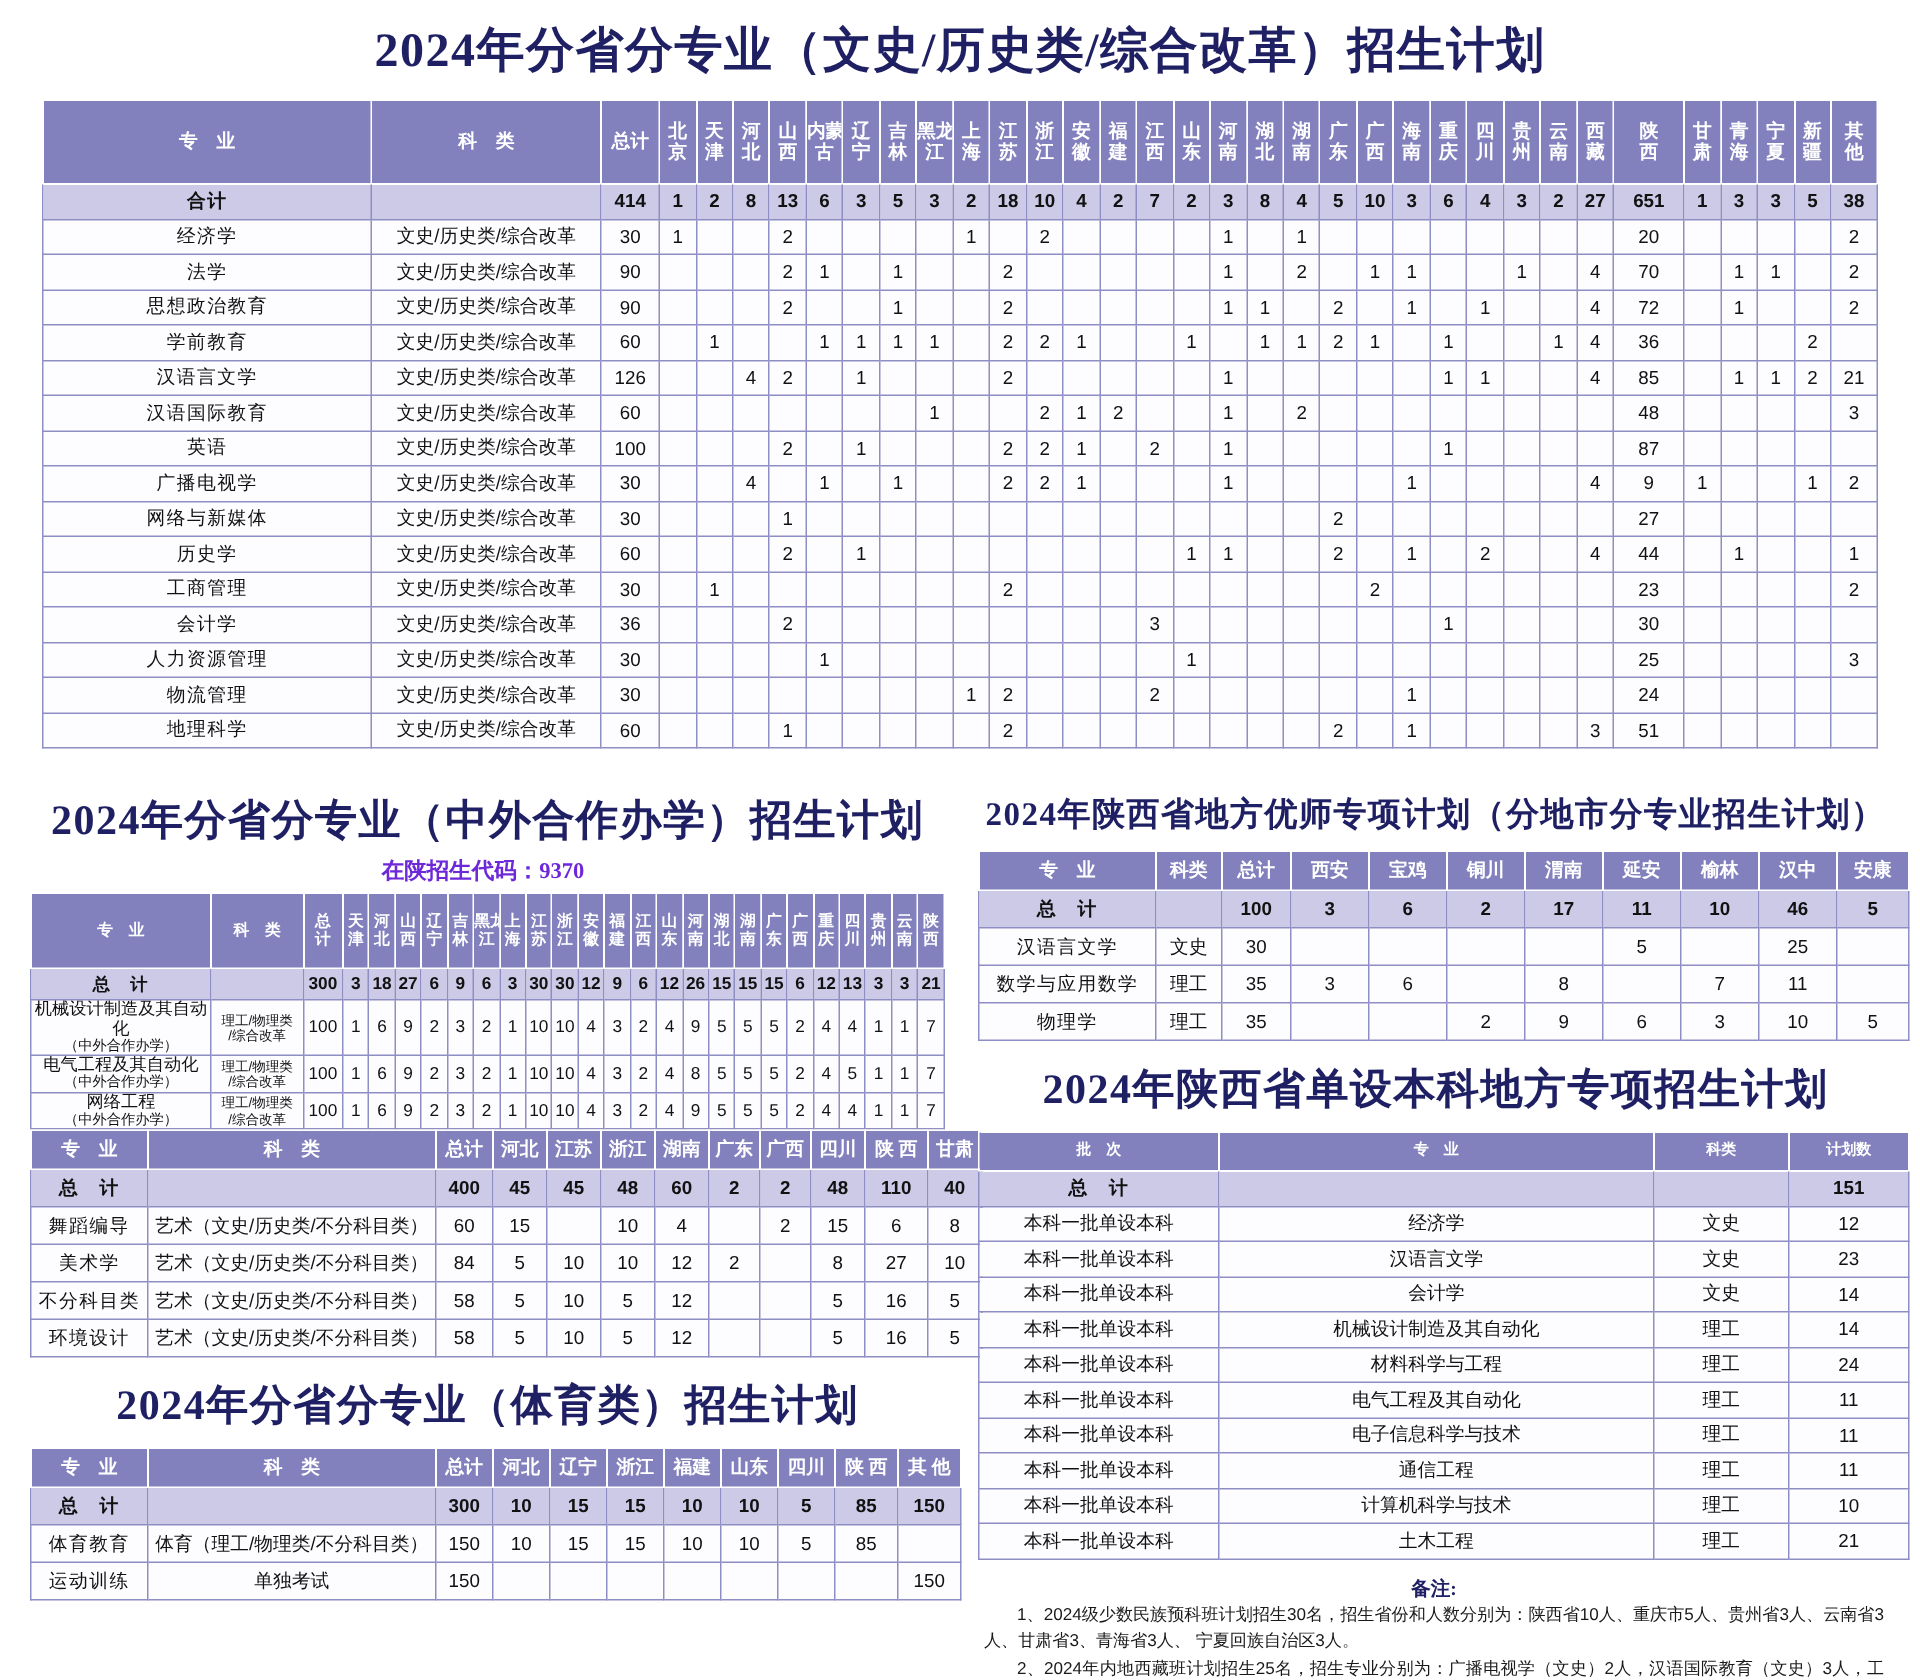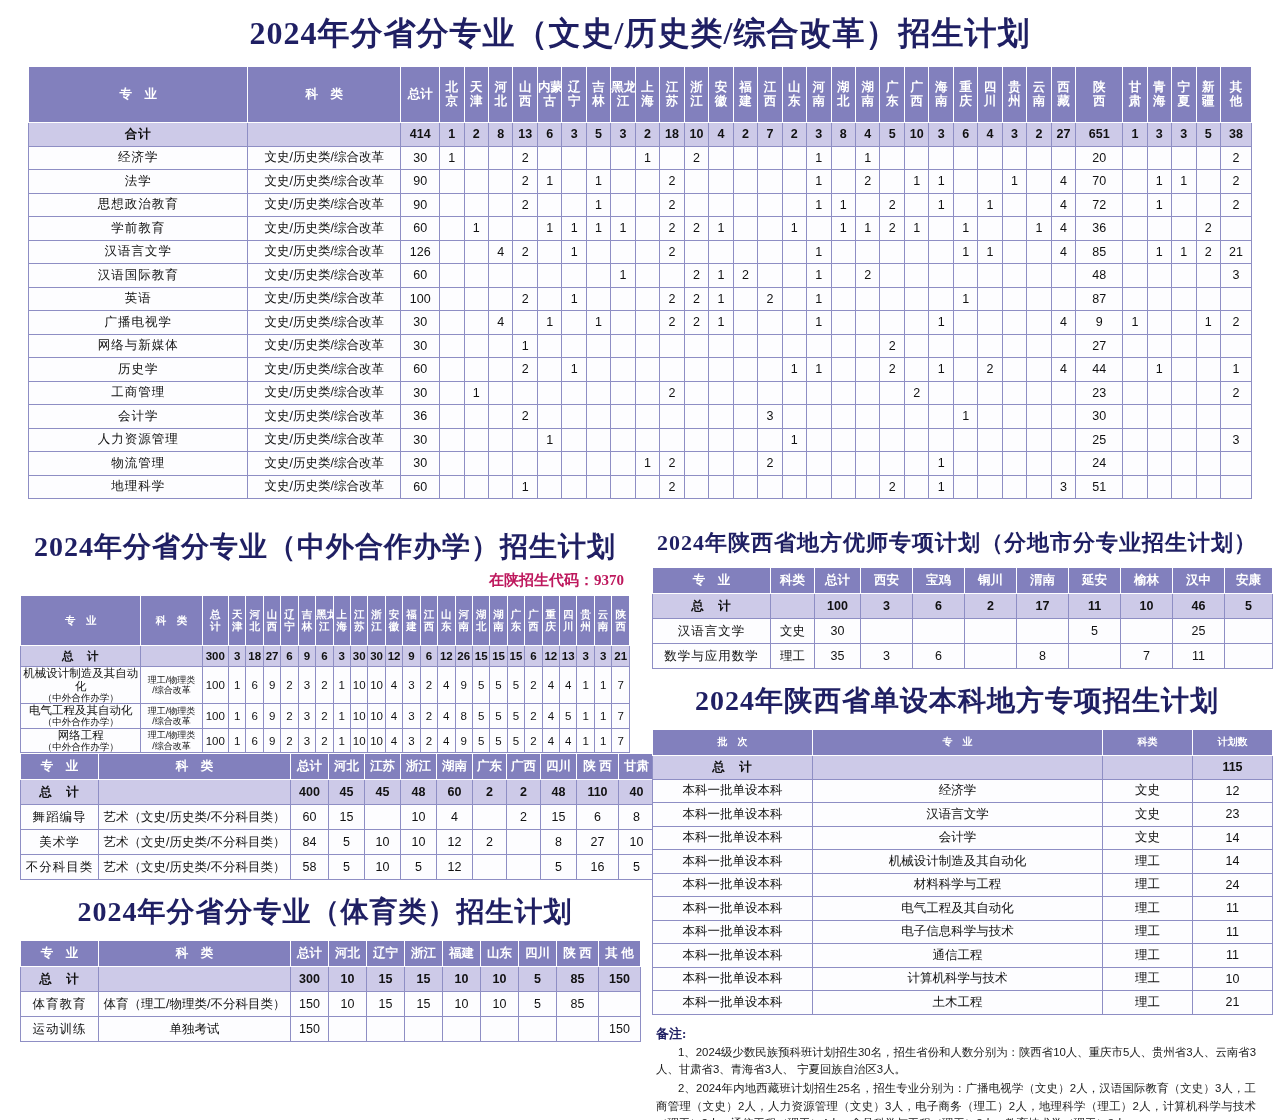--- a/index.html
+++ b/index.html
@@ -18,25 +18,25 @@
     font-family: "Liberation Serif", "DejaVu Serif", serif;
     font-weight: bold;
     color: #1f1f63;
     letter-spacing: 1px;
   }
   .t-h1 { font-size: 32px; padding: 12px 0 10px; }
   .t-h2 { font-size: 28px; padding: 13px 0 9px; }
   .t-h2b { font-size: 22px; padding: 13px 0 9px; }
 
   .code-line {
-    text-align: right;
+    text-align: center;
     font-family: "Liberation Serif", serif;
     font-weight: bold;
     font-size: 15px;
-    color: #be185d;
+    color: #6d28d9;
     padding-right: 6px;
     margin-top: -4px;
     margin-bottom: 5px;
   }
 
   
   table {
     border-collapse: collapse;
     width: 100%;
     table-layout: fixed;
@@ -94,20 +94,21 @@
   #teacher-table th { height: 26px; font-size: 12.5px; }
   #teacher-table td { height: 25px; font-size: 12.5px; }
   #local-table th { height: 26px; font-size: 10px; }
   #local-table td { height: 23.5px; font-size: 12.5px; }
 
   
   .notes { padding: 10px 6px 0 4px; }
   .notes-title {
     font-weight: bold; font-size: 13px; color: #1f1f63;
     font-family: "Liberation Serif", serif;
+    text-align: center;
   }
   .note-item {
     font-size: 11.4px; line-height: 1.55; color: #1a1a1a;
     text-indent: 22px; margin-top: 1px; text-align: justify;
   }
   .spacer-16 { height: 16px; }
 </style>
 </head>
 <body>
 
@@ -1221,20 +1222,34 @@
               <td>5</td>
               <td>10</td>
               <td>5</td>
               <td>12</td>
               <td></td>
               <td></td>
               <td>5</td>
               <td>16</td>
               <td>5</td>
             </tr>
+            <tr>
+              <td class="major">环境设计</td>
+              <td>艺术（文史/历史类/不分科目类）</td>
+              <td>58</td>
+              <td>5</td>
+              <td>10</td>
+              <td>5</td>
+              <td>12</td>
+              <td></td>
+              <td></td>
+              <td>5</td>
+              <td>16</td>
+              <td>5</td>
+            </tr>
           </tbody>
       </table>
 
       <div class="title-main t-h2">2024年分省分专业（体育类）招生计划</div>
       <table id="sports-table">
         <colgroup id="sports-colgroup">
             <col style="width: 78px;">
             <col style="width: 192px;">
             <col style="width: 38px;">
             <col style="width: 38px;">
@@ -1371,20 +1386,33 @@
               <td>35</td>
               <td>3</td>
               <td>6</td>
               <td></td>
               <td>8</td>
               <td></td>
               <td>7</td>
               <td>11</td>
               <td></td>
             </tr>
+            <tr>
+              <td class="major">物理学</td>
+              <td>理工</td>
+              <td>35</td>
+              <td></td>
+              <td></td>
+              <td>2</td>
+              <td>9</td>
+              <td>6</td>
+              <td>3</td>
+              <td>10</td>
+              <td>5</td>
+            </tr>
           </tbody>
       </table>
 
       <div class="title-main t-h2">2024年陕西省单设本科地方专项招生计划</div>
       <table id="local-table">
         <colgroup id="local-colgroup">
             <col style="width: 160px;">
             <col style="width: 290px;">
             <col style="width: 90px;">
             <col style="width: 80px;">
@@ -1395,21 +1423,21 @@
               <th>专　业</th>
               <th>科类</th>
               <th>计划数</th>
             </tr>
           </thead>
         <tbody id="local-body">
             <tr class="total-row">
               <td class="major">总　计</td>
               <td></td>
               <td></td>
-              <td>115</td>
+              <td>151</td>
             </tr>
             <tr>
               <td>本科一批单设本科</td>
               <td>经济学</td>
               <td>文史</td>
               <td>12</td>
             </tr>
             <tr>
               <td>本科一批单设本科</td>
               <td>汉语言文学</td>

